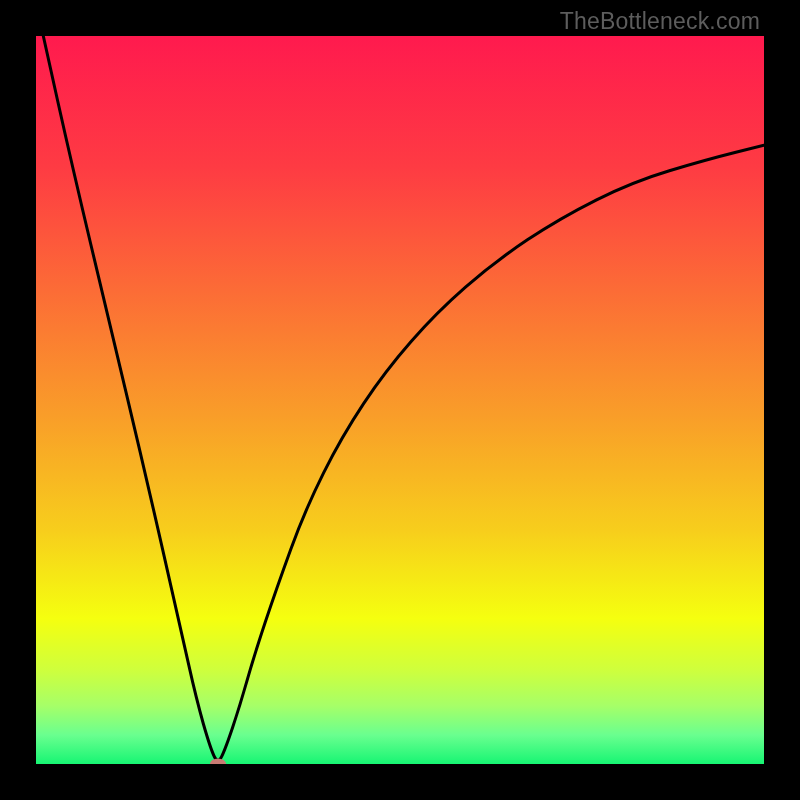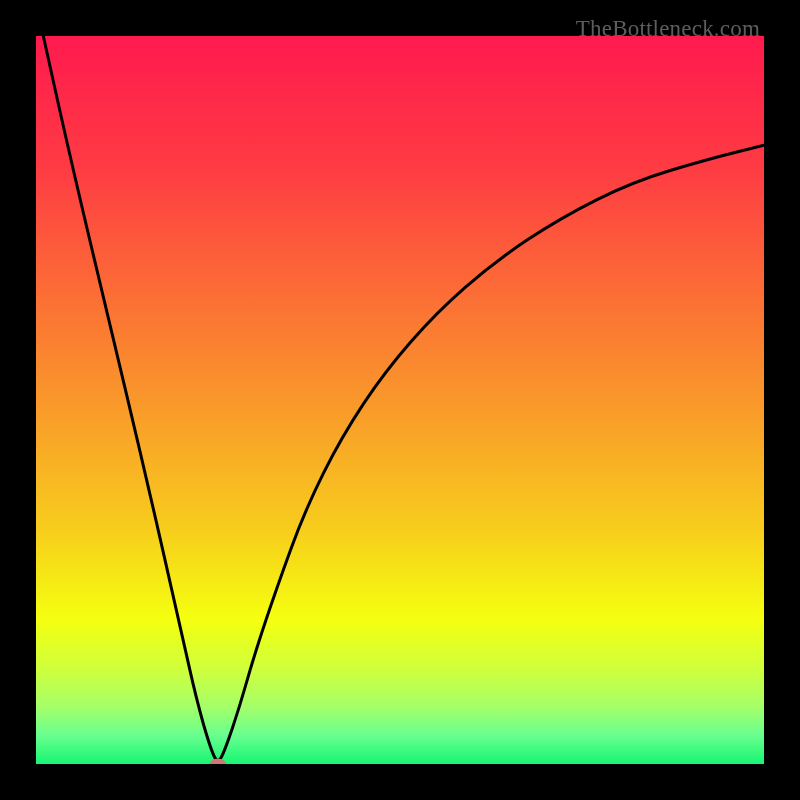--- a/index.html
+++ b/index.html
@@ -28,27 +28,26 @@
   .gradient-bg {
     position: absolute;
     inset: 0;
   }
   .curve-svg {
     position: absolute;
     inset: 0;
   }
   .watermark {
     position: absolute;
-    top: 16px;
+    top: 8px;
     right: 40px;
     color: #5d5d5d;
     font-size: 23px;
     font-weight: 400;
     letter-spacing: 0.2px;
-    font-family: Liberation Serif, serif;
   }
   .marker {
     position: absolute;
     width: 16px;
     height: 11px;
     border-radius: 50%;
     transform: translate(-50%, -50%);
   }
 </style>
 </head>

